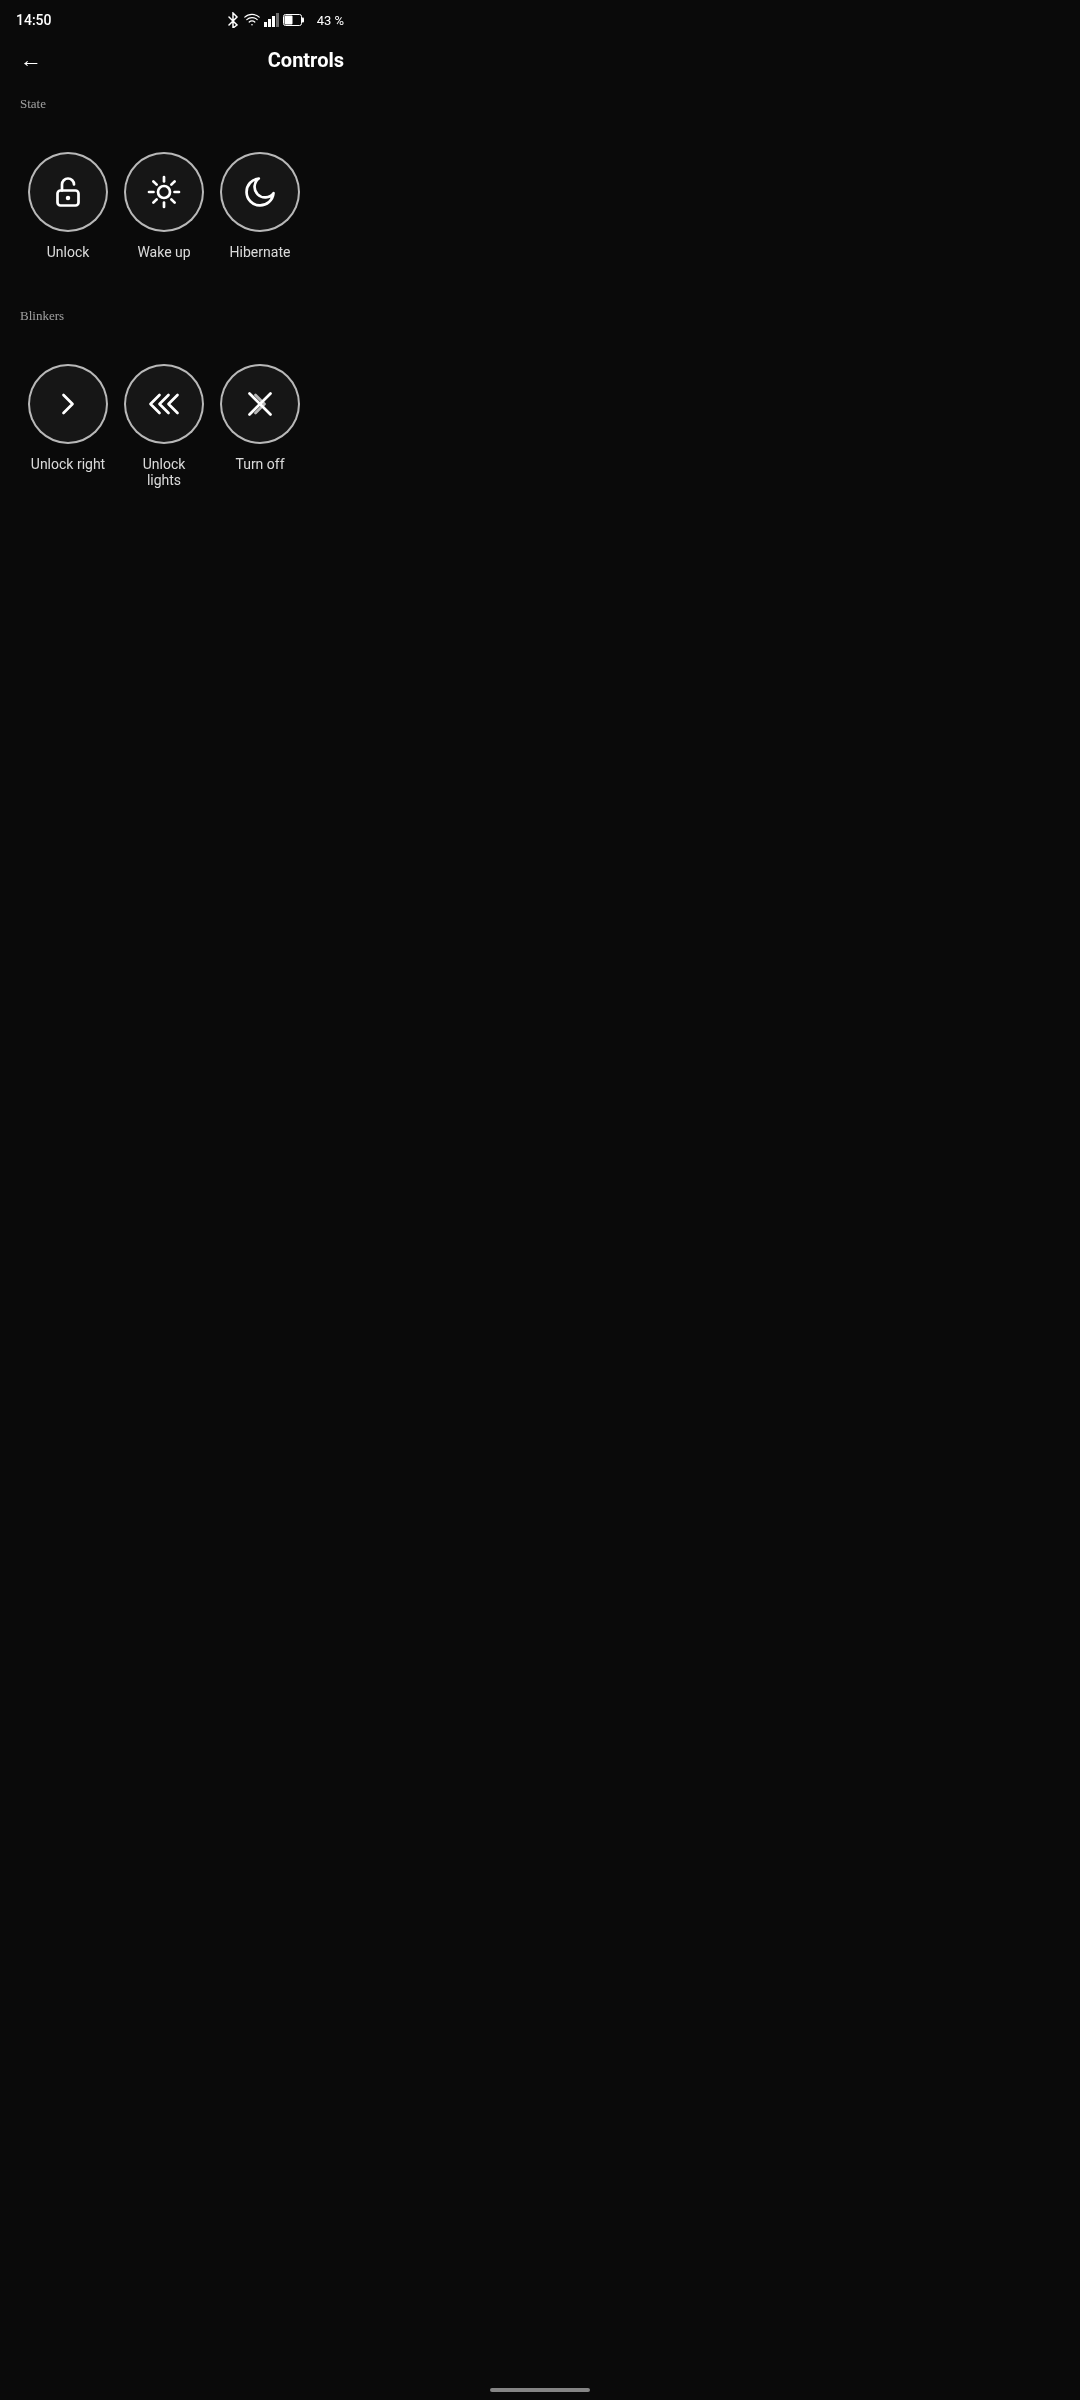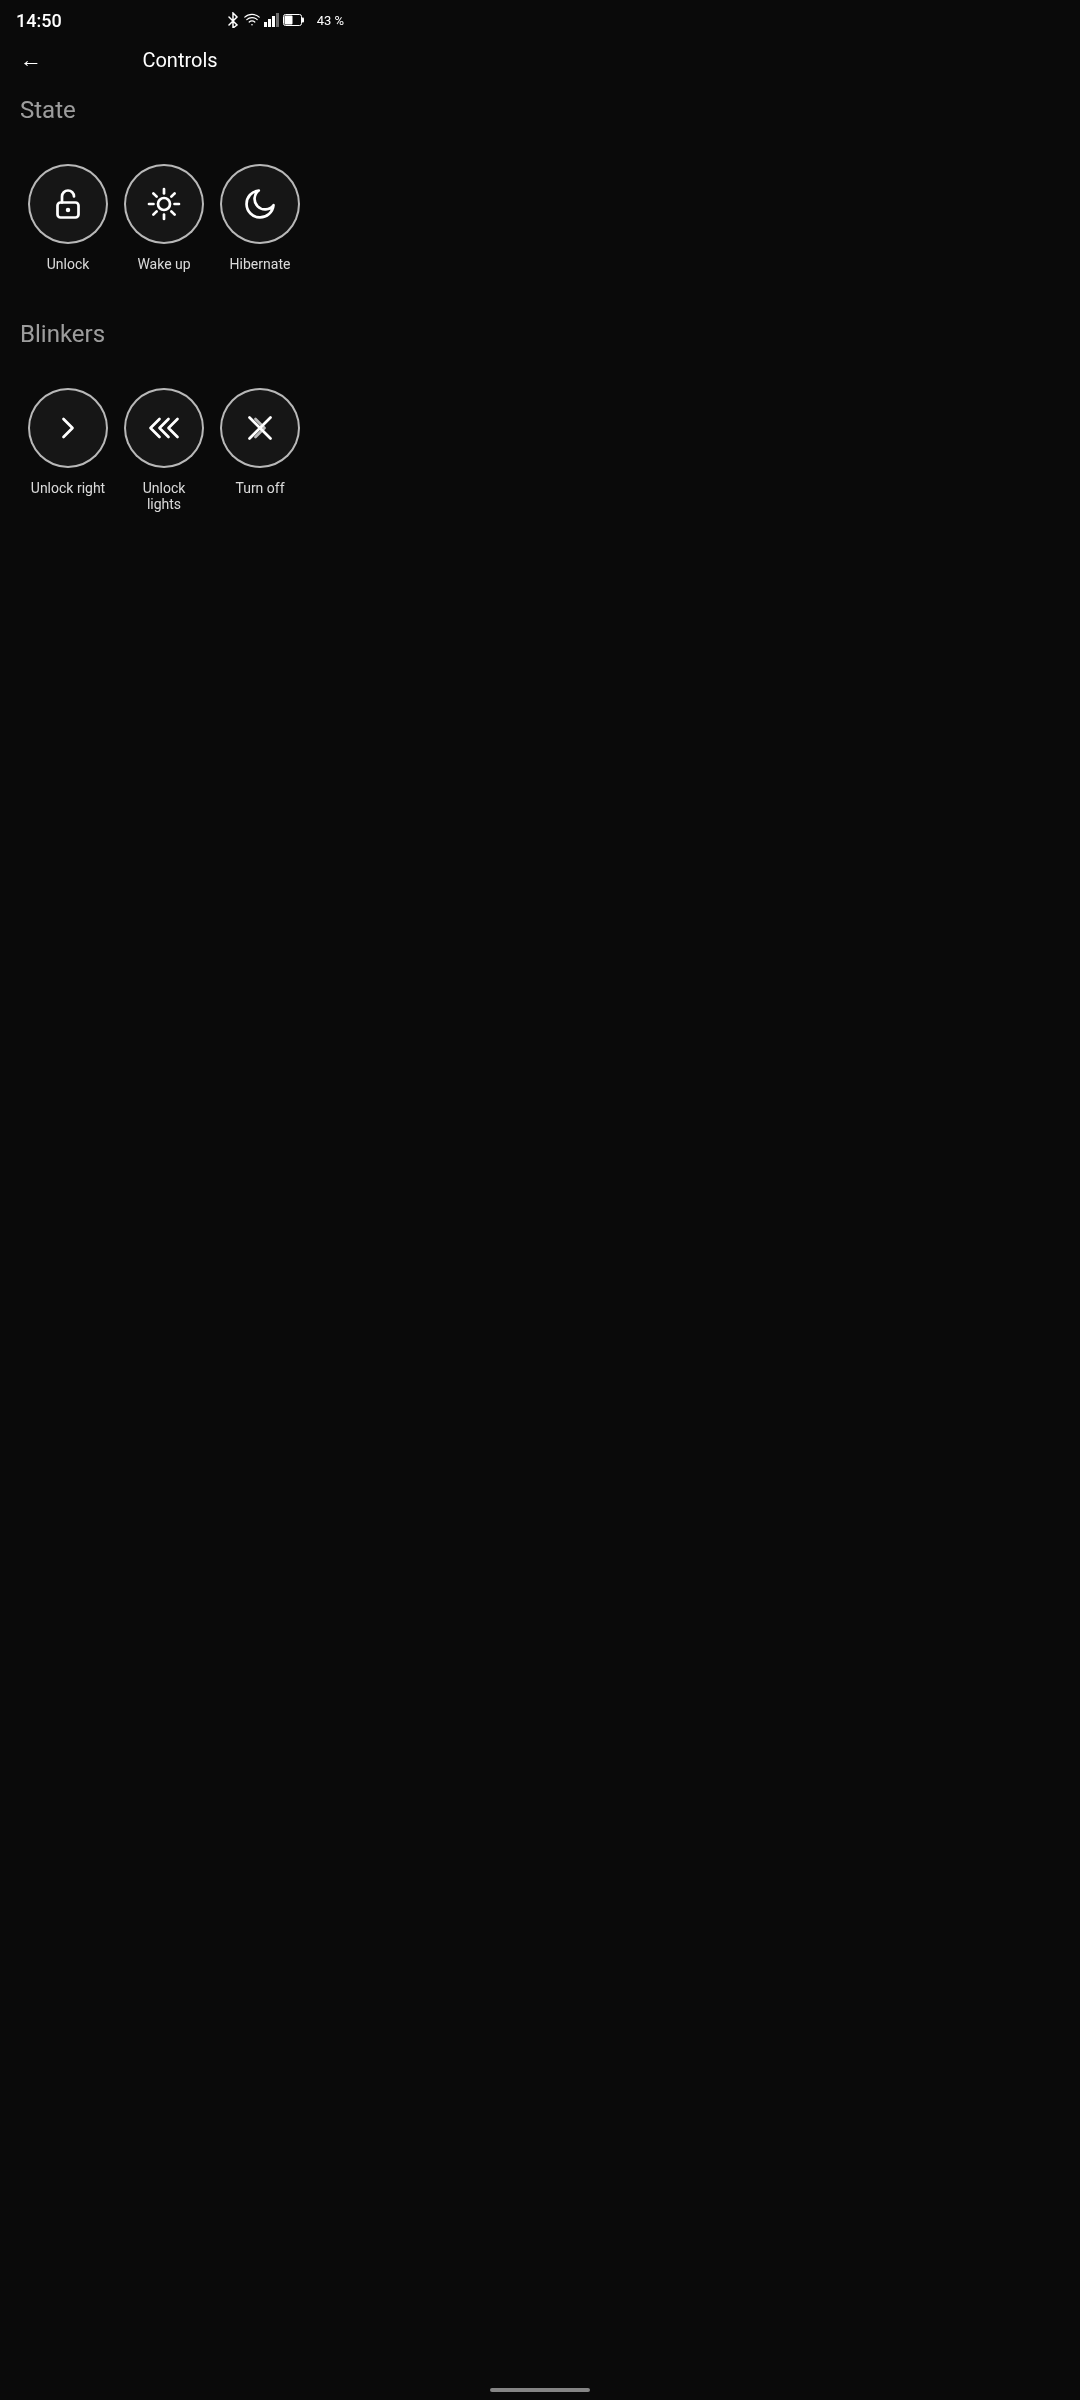--- a/index.html
+++ b/index.html
@@ -21,21 +21,21 @@
 
     .status-bar {
       display: flex;
       justify-content: space-between;
       align-items: center;
       padding: 8px 16px 4px 16px;
       height: 36px;
     }
 
     .status-time {
-      font-size: 18px;
+      font-size: 14px;
       font-weight: 500;
       color: #ffffff;
     }
 
     .status-icons {
       display: flex;
       align-items: center;
       gap: 4px;
       font-size: 13px;
       color: #ffffff;
@@ -61,31 +61,32 @@
       padding: 4px;
       display: flex;
       align-items: center;
       font-size: 22px;
       position: absolute;
       left: 16px;
     }
 
     .header-title {
       flex: 1;
-      text-align: center;
+      text-align: right;
       font-size: 20px;
-      font-weight: 400;
+      font-weight: 700;
       color: #ffffff;
     }
 
     .section-label {
-      font-size: 24px;
+      font-size: 13px;
       font-weight: 400;
       color: rgba(255, 255, 255, 0.6);
       padding: 8px 20px 16px 20px;
+      font-family: Liberation Serif, serif;
     }
 
     .controls-grid {
       display: grid;
       grid-template-columns: 1fr 1fr 1fr 1fr;
       gap: 0px;
       padding: 8px 20px 24px 20px;
     }
 
     .control-item {

